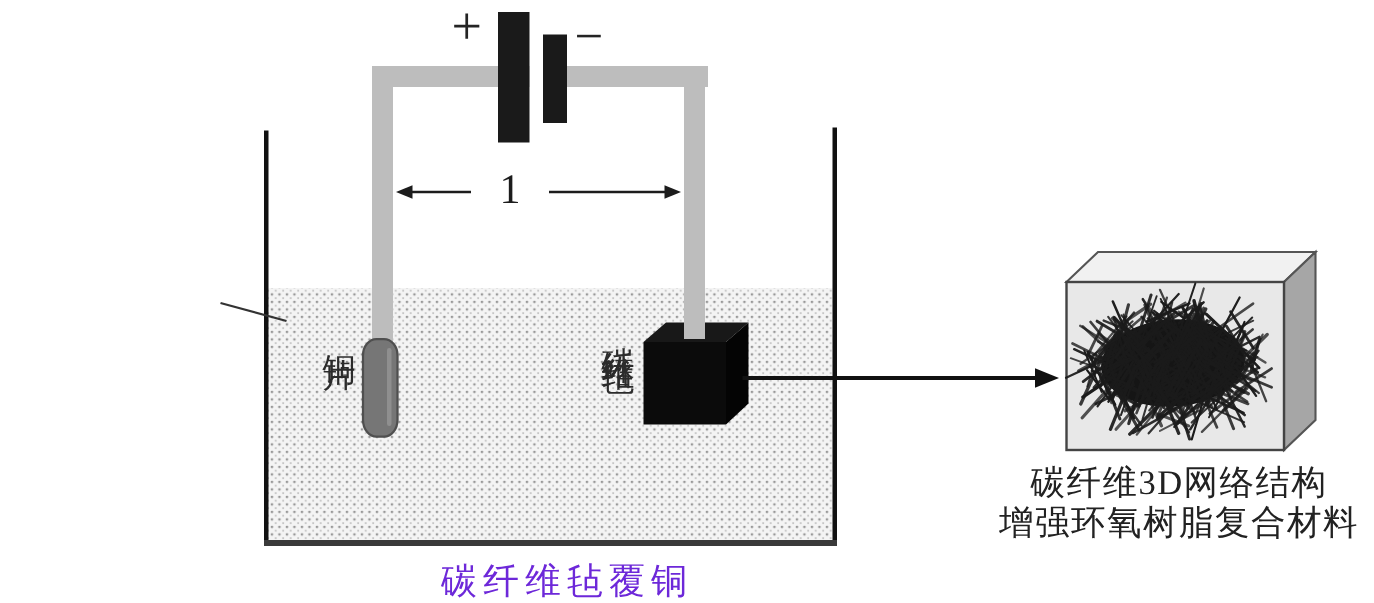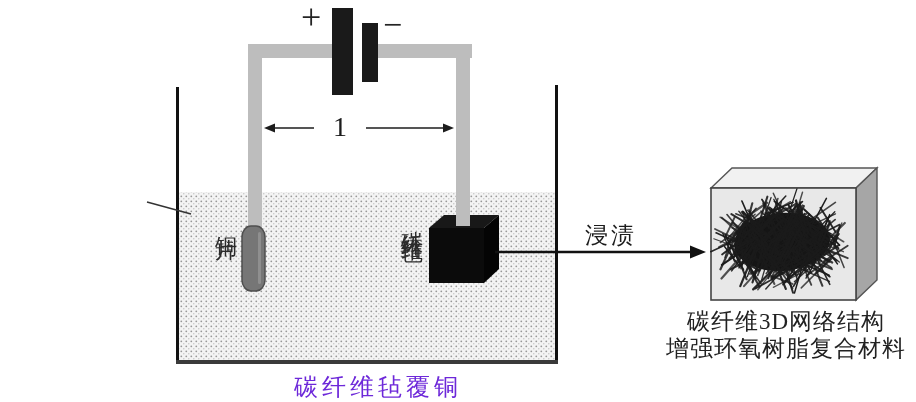--- a/index.html
+++ b/index.html
@@ -384,21 +384,20 @@
 
   <span class="lbl lbl-plus">+</span>
   <span class="lbl lbl-minus">−</span>
 
   <span class="lbl lbl-dim">1</span>
 
   <span class="lbl lbl-copper">铜片</span>
 
   <span class="lbl lbl-felt">碳纤维毡</span>
 
-  <span class="lbl lbl-immersion">浸渍</span>
 
   <span class="lbl lbl-tank-caption">碳纤维毡覆铜</span>
 
   <div class="product-caption">
     <div>碳纤维3D网络结构</div>
     <div>增强环氧树脂复合材料</div>
   </div>
 
 </div>
 

